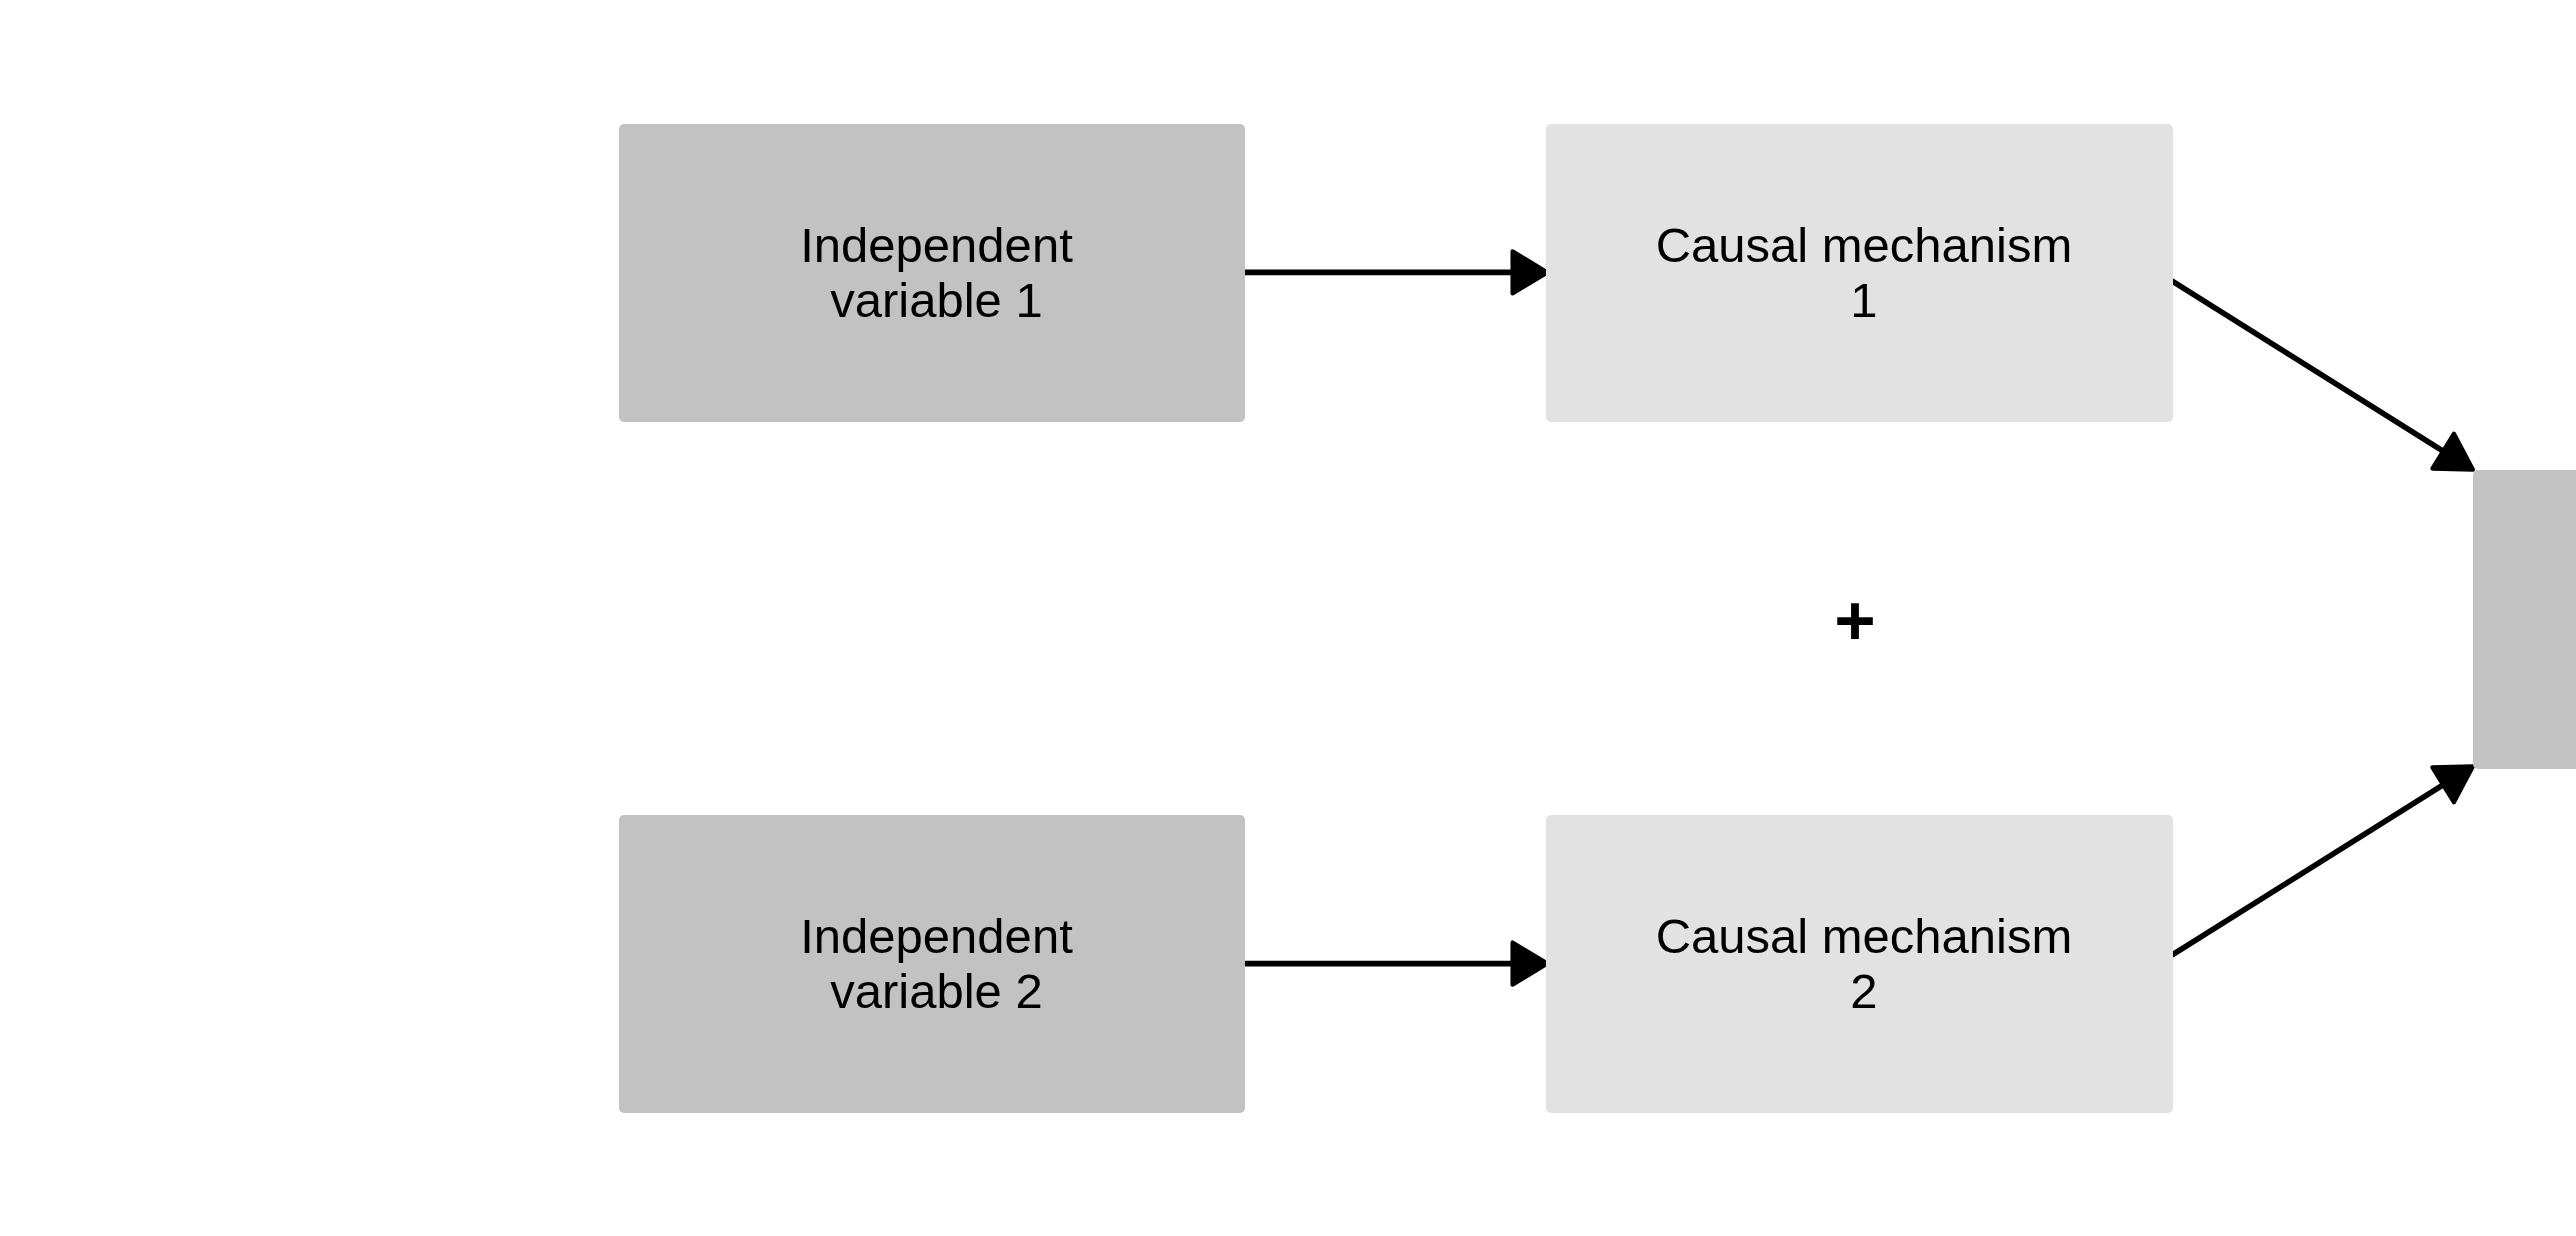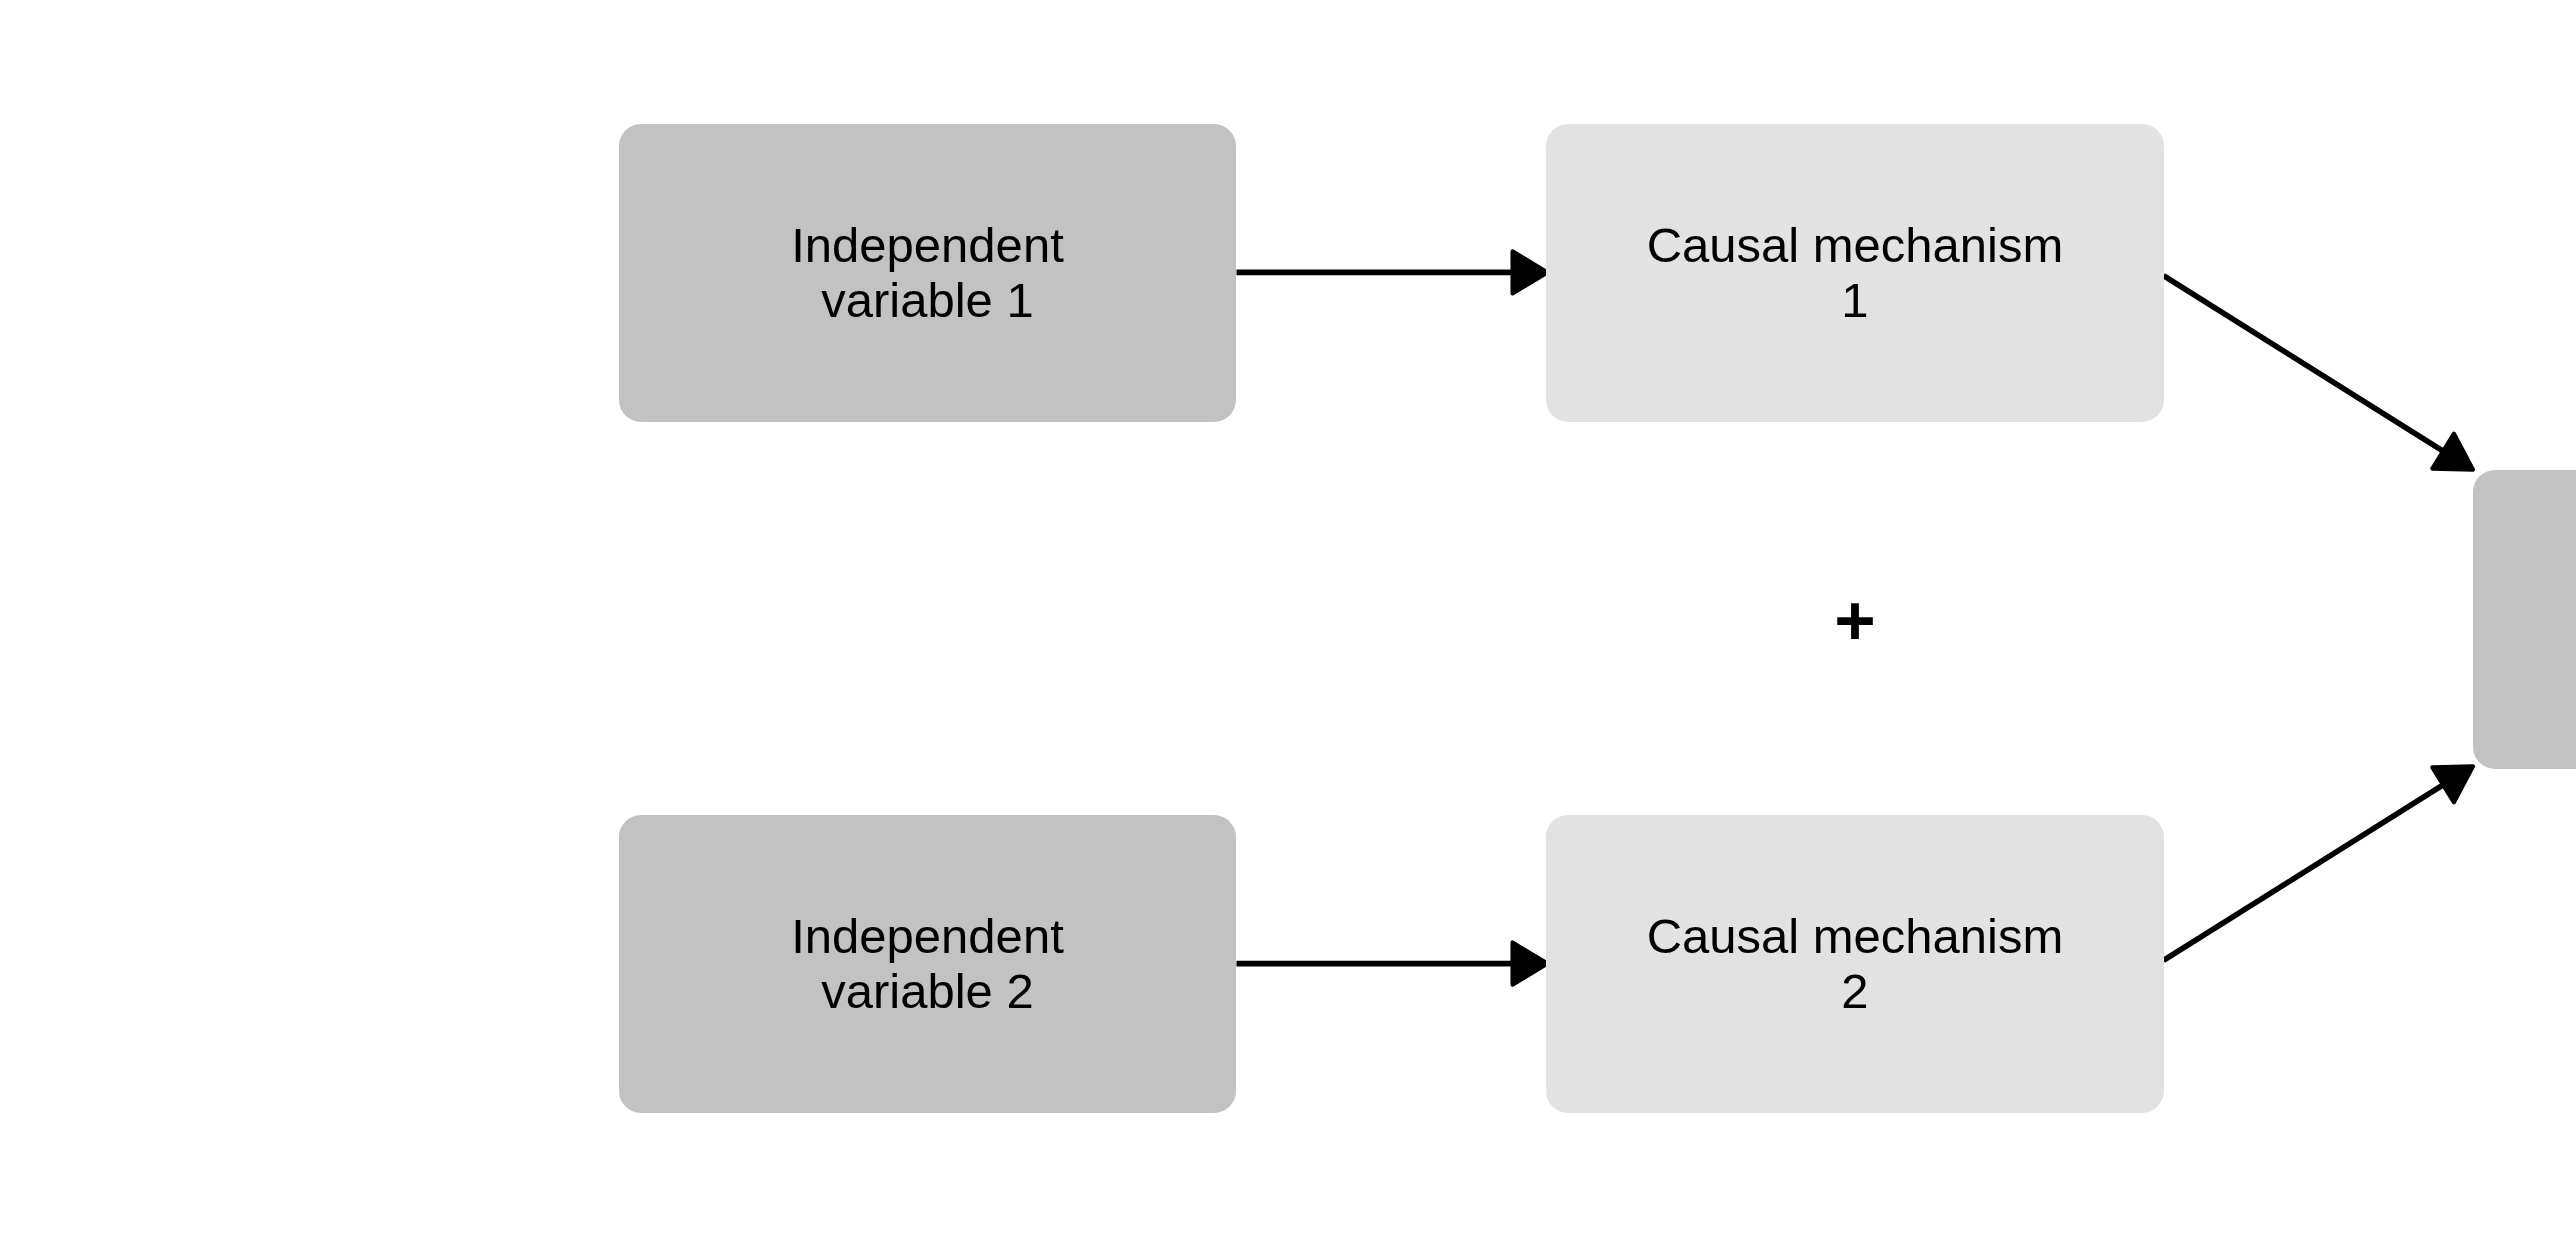--- a/index.html
+++ b/index.html
@@ -36,25 +36,26 @@
     stroke: var(--arrow, #000000);
     stroke-width: 8;
     stroke-linejoin: round;
   }
   .node {
     position: absolute;
     display: flex;
     align-items: center;
     justify-content: center;
     text-align: center;
-    border-radius: 22px;
+    border-radius: 5px;
     font-size: 49px;
     line-height: 1.13;
     color: var(--text, #000000);
     white-space: pre-line;
+    padding-left: 9px;
   }
   .node.dark  { background: var(--box-dark,  #c2c2c2); }
   .node.light { background: var(--box-light, #e2e2e2); }
   .operator {
     position: absolute;
     left: 1855px;
     top: 620px;
     transform: translate(-50%, -50%);
     font-size: 71px;
     font-weight: bold;

